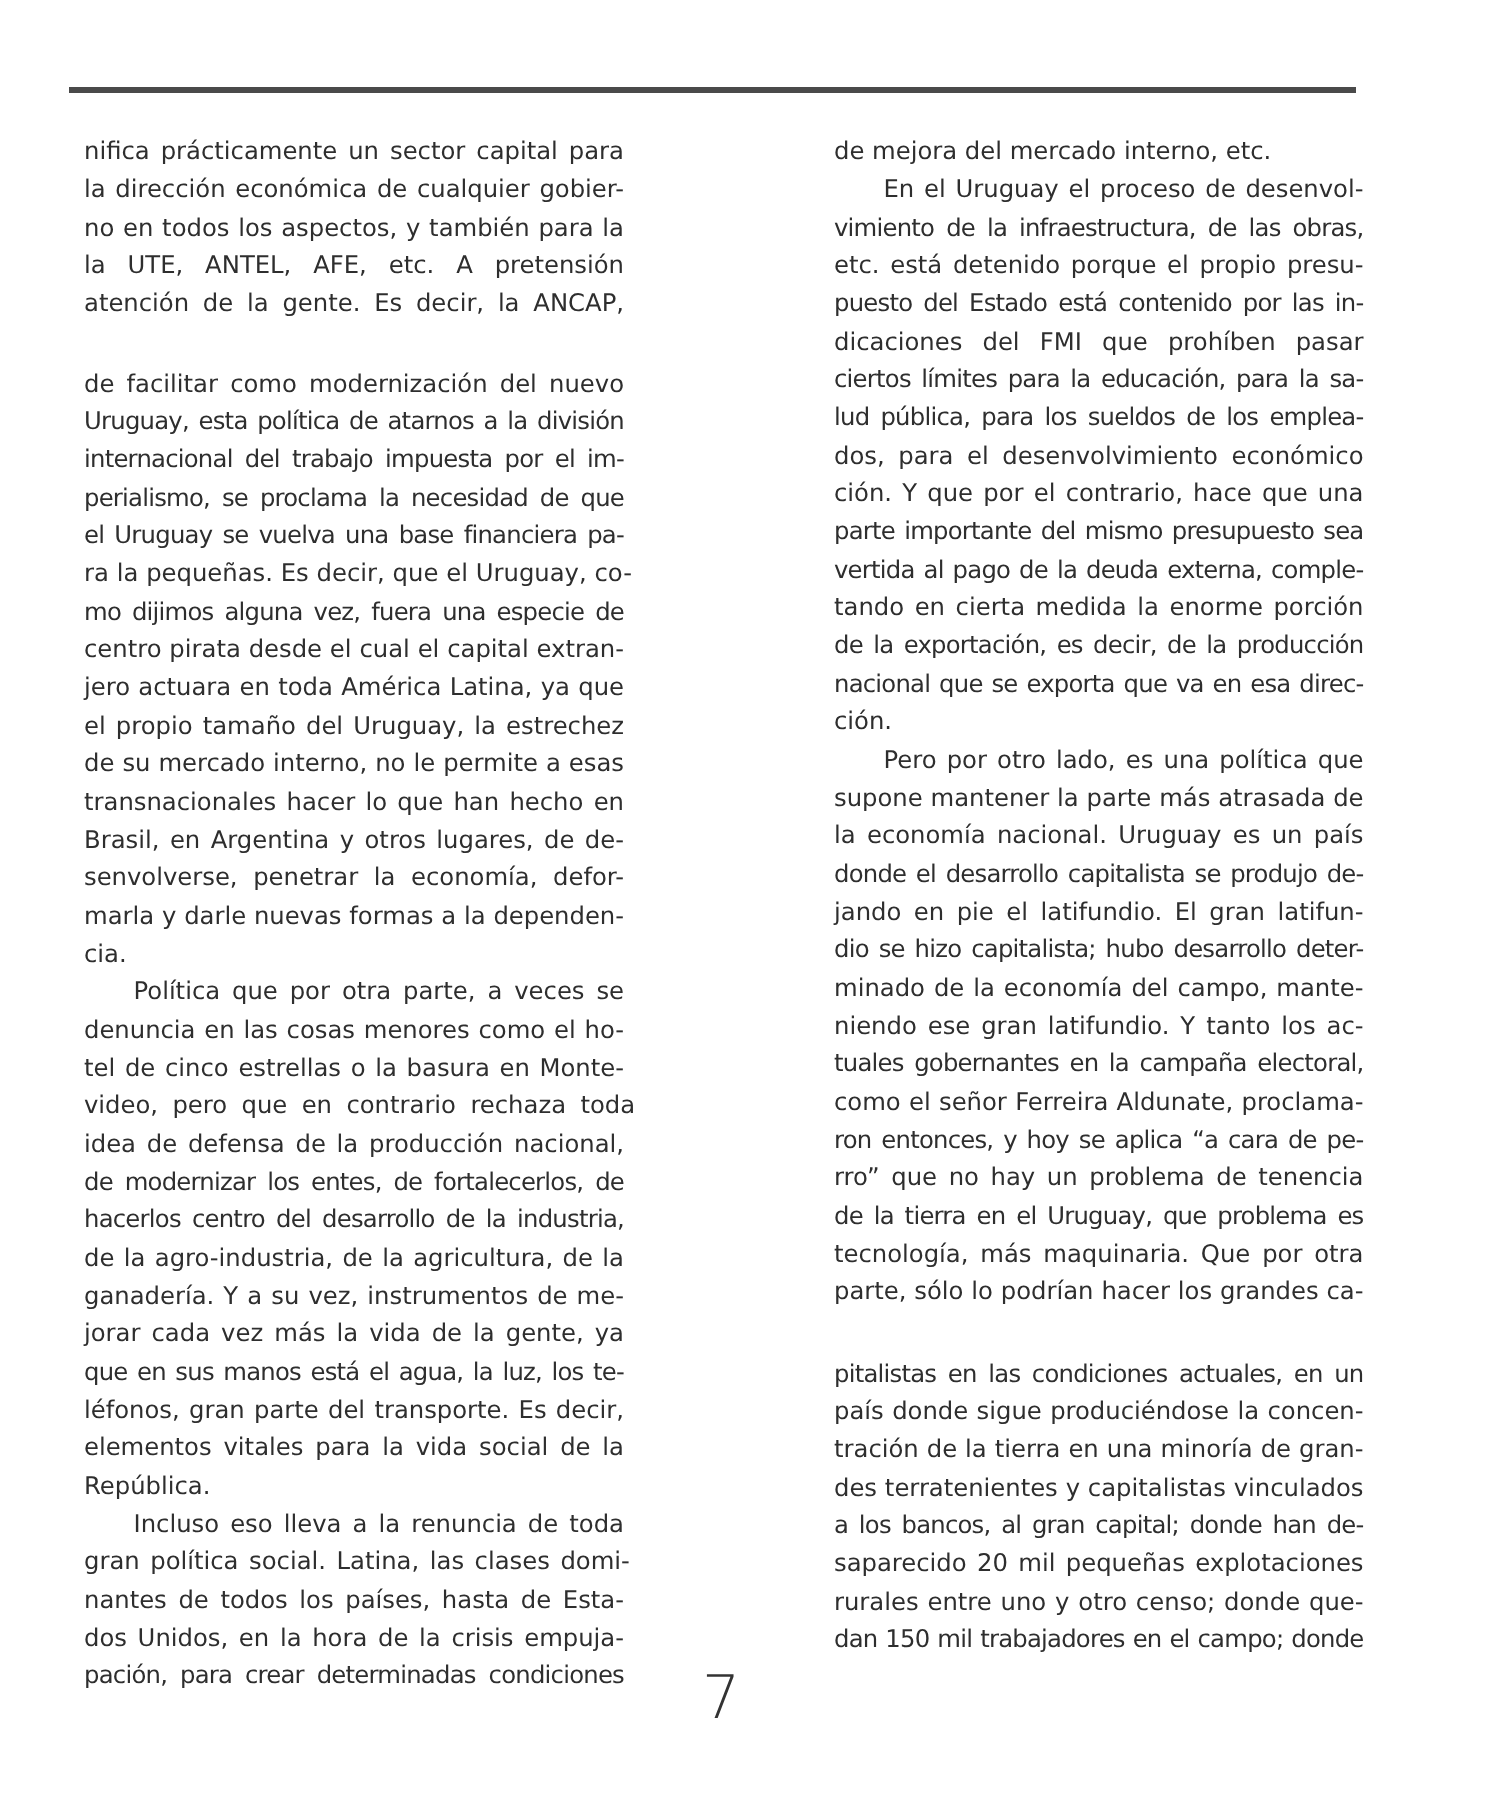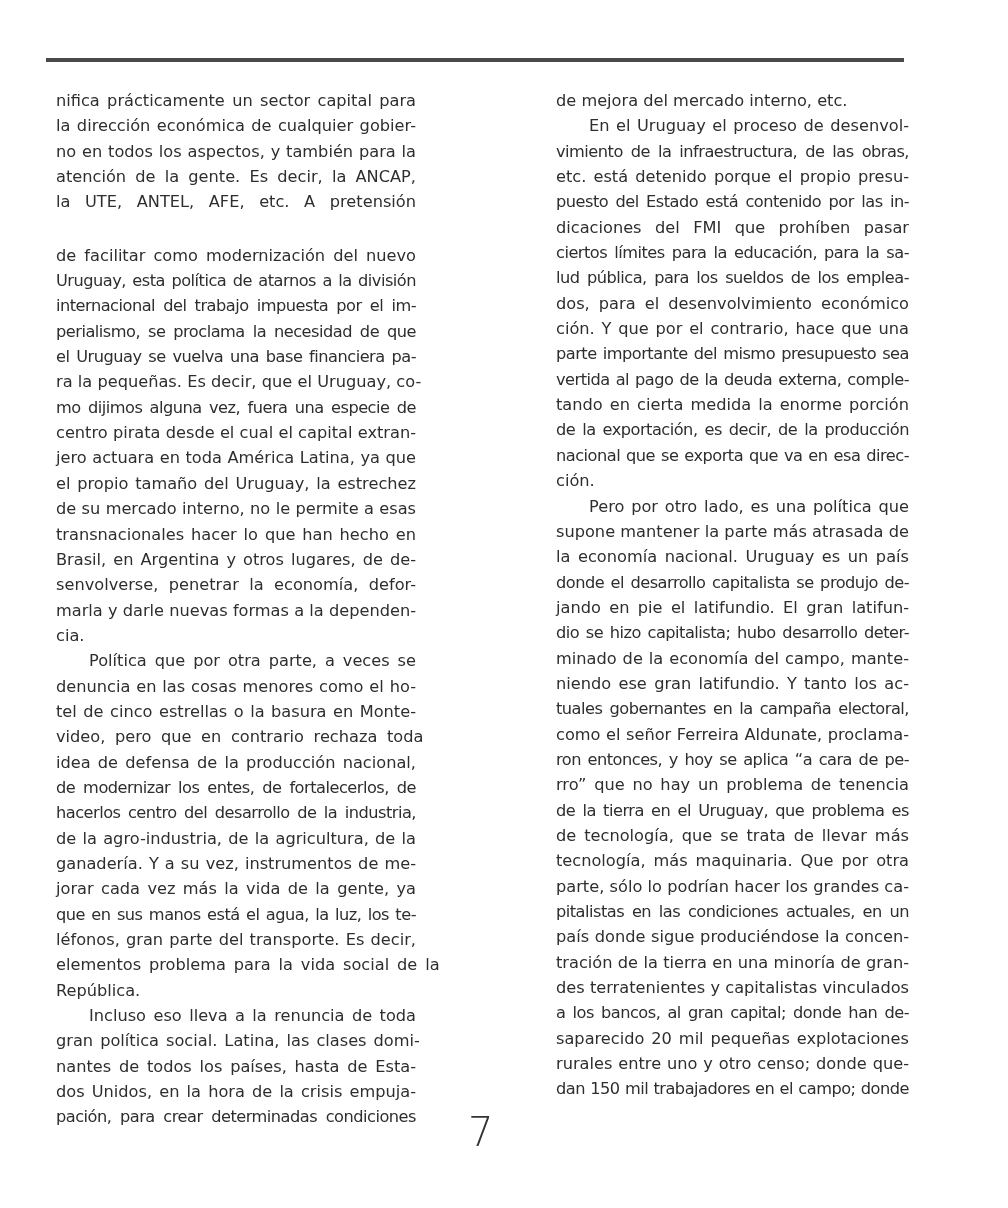--- a/index.html
+++ b/index.html
@@ -31,22 +31,22 @@
   </style>
 </head>
 <body>
 
 <div class="rule"></div>
 
 <div class="col left" id="col-left">
     <span class="line" style="display: block; width: auto; padding-left: 0px; word-spacing: 2.1875px;">nifica prácticamente un sector capital para</span>
     <span class="line" style="display: block; width: auto; padding-left: 0px; word-spacing: 1.30313px;">la dirección económica de cualquier gobier-</span>
     <span class="line" style="display: block; width: auto; padding-left: 0px; word-spacing: 0.705078px;">no en todos los aspectos, y también para la</span>
+    <span class="line" style="display: block; width: auto; padding-left: 0px; word-spacing: 9.45833px;">la UTE, ANTEL, AFE, etc. A pretensión</span>
     <span class="line" style="display: block; width: auto; padding-left: 0px; word-spacing: 4.05134px;">atención de la gente. Es decir, la ANCAP,</span>
-    <span class="line" style="display: block; width: auto; padding-left: 0px; word-spacing: 9.45833px;">la UTE, ANTEL, AFE, etc. A pretensión</span>
     <span class="line" style="display: block; width: auto; padding-left: 0px; word-spacing: 2.98438px; margin-top: 28px;">de facilitar como modernización del nuevo</span>
     <span class="line" style="display: block; width: auto; padding-left: 0px; letter-spacing: -0.5px; word-spacing: 1.76562px;">Uruguay, esta política de atarnos a la división</span>
     <span class="line" style="display: block; width: auto; padding-left: 0px; letter-spacing: -0.5px; word-spacing: 3.48698px;">internacional del trabajo impuesta por el im-</span>
     <span class="line" style="display: block; width: auto; padding-left: 0px; letter-spacing: -0.5px; word-spacing: 3.26042px;">perialismo, se proclama la necesidad de que</span>
     <span class="line" style="display: block; width: auto; padding-left: 0px; letter-spacing: -0.5px; word-spacing: 2.12946px;">el Uruguay se vuelva una base financiera pa-</span>
     <span class="line" style="display: block; width: auto; padding-left: 0px; word-spacing: 0.0898438px;">ra la pequeñas. Es decir, que el Uruguay, co-</span>
     <span class="line" style="display: block; width: auto; padding-left: 0px; letter-spacing: -0.5px; word-spacing: 2.63839px;">mo dijimos alguna vez, fuera una especie de</span>
     <span class="line" style="display: block; width: auto; padding-left: 0px; word-spacing: 0.0959821px;">centro pirata desde el cual el capital extran-</span>
     <span class="line" style="display: block; width: auto; padding-left: 0px; word-spacing: 0.408482px;">jero actuara en toda América Latina, ya que</span>
     <span class="line" style="display: block; width: auto; padding-left: 0px; word-spacing: 1.61458px;">el propio tamaño del Uruguay, la estrechez</span>
@@ -61,21 +61,21 @@
     <span class="line" style="display: block; width: auto; padding-left: 0px; word-spacing: 1.18924px;">tel de cinco estrellas o la basura  en Monte-</span>
     <span class="line" style="display: block; width: auto; padding-left: 0px; word-spacing: 4.46094px;">video, pero que en contrario rechaza toda</span>
     <span class="line" style="display: block; width: auto; padding-left: 0px; word-spacing: 2.04948px;">idea de defensa de la producción nacional,</span>
     <span class="line" style="display: block; width: auto; padding-left: 0px; letter-spacing: -0.5px; word-spacing: 3.23177px;">de modernizar los entes, de fortalecerlos, de</span>
     <span class="line" style="display: block; width: auto; padding-left: 0px; letter-spacing: -0.5px; word-spacing: 2.78125px;">hacerlos centro del desarrollo de la industria,</span>
     <span class="line" style="display: block; width: auto; padding-left: 0px; word-spacing: 0.982422px;">de la agro-industria,  de la agricultura, de la</span>
     <span class="line" style="display: block; width: auto; padding-left: 0px; word-spacing: 0.933036px;">ganadería. Y a su vez, instrumentos de me-</span>
     <span class="line" style="display: block; width: auto; padding-left: 0px; word-spacing: 2.23264px;">jorar cada vez más la vida de la gente, ya</span>
     <span class="line" style="display: block; width: auto; padding-left: 0px; letter-spacing: -0.5px; word-spacing: 1.69844px;">que en sus manos está el agua, la luz, los te-</span>
     <span class="line" style="display: block; width: auto; padding-left: 0px; word-spacing: 1.05469px;">léfonos, gran parte del transporte. Es decir,</span>
-    <span class="line" style="display: block; width: auto; padding-left: 0px; word-spacing: 2.77009px;">elementos problema para la vida social de la</span>
+    <span class="line" style="display: block; width: auto; padding-left: 0px; word-spacing: 2.77009px;">elementos vitales para la vida social de la</span>
     <span class="line last" style="display: block; width: auto; padding-left: 0px;">República.</span>
     <span class="line indent" style="display: block; width: auto; padding-left: 33px; word-spacing: 2.26116px;">Incluso eso lleva a la renuncia de toda</span>
     <span class="line" style="display: block; width: auto; padding-left: 0px; word-spacing: 1.89583px;">gran política social. Latina, las clases domi-</span>
     <span class="line" style="display: block; width: auto; padding-left: 0px; word-spacing: 2.61607px;">nantes de todos los países, hasta de Esta-</span>
     <span class="line" style="display: block; width: auto; padding-left: 0px; word-spacing: 1.98633px;">dos Unidos, en la hora de la crisis empuja-</span>
     <span class="line" style="display: block; width: auto; padding-left: 0px; letter-spacing: -0.5px; word-spacing: 3.93359px;">pación, para crear determinadas condiciones</span>
   </div>
 <div class="col right" id="col-right">
     <span class="line last" style="display: block; width: auto; padding-left: 0px;">de mejora del mercado interno, etc.</span>
     <span class="line indent" style="display: block; width: auto; padding-left: 33px; word-spacing: 1.38281px;">En el Uruguay el proceso de desenvol-</span>
@@ -99,24 +99,23 @@
     <span class="line" style="display: block; width: auto; padding-left: 0px; letter-spacing: -0.5px; word-spacing: 1.75px;">donde el desarrollo capitalista se produjo de-</span>
     <span class="line" style="display: block; width: auto; padding-left: 0px; word-spacing: 3.22098px;">jando en pie el latifundio. El gran latifun-</span>
     <span class="line" style="display: block; width: auto; padding-left: 0px; letter-spacing: -0.5px; word-spacing: 1.9375px;">dio se hizo capitalista; hubo desarrollo deter-</span>
     <span class="line" style="display: block; width: auto; padding-left: 0px; word-spacing: 0.714286px;">minado de la economía  del campo, mante-</span>
     <span class="line" style="display: block; width: auto; padding-left: 0px; word-spacing: 2.16964px;">niendo ese gran latifundio. Y tanto los ac-</span>
     <span class="line" style="display: block; width: auto; padding-left: 0px; letter-spacing: -0.5px; word-spacing: 2.4px;">tuales gobernantes en la campaña electoral,</span>
     <span class="line" style="display: block; width: auto; padding-left: 0px; word-spacing: 0.39375px;">como el señor Ferreira Aldunate, proclama-</span>
     <span class="line" style="display: block; width: auto; padding-left: 0px; letter-spacing: -0.5px; word-spacing: 1.92361px;">ron entonces, y hoy se aplica “a cara de pe-</span>
     <span class="line" style="display: block; width: auto; padding-left: 0px; word-spacing: 2.30273px;">rro”  que no hay un problema de tenencia</span>
     <span class="line" style="display: block; width: auto; padding-left: 0px; letter-spacing: -0.5px; word-spacing: 2.56641px;">de la tierra en el Uruguay, que problema es</span>
-    <span class="line" style="display: block; width: auto; padding-left: 0px; word-spacing: 2.79911px;">de tecnología, que se trata de llevar más</span>
     <span class="line" style="display: block; width: auto; padding-left: 0px; word-spacing: 2.75937px;">tecnología, más maquinaria. Que por otra</span>
     <span class="line" style="display: block; width: auto; padding-left: 0px; word-spacing: 0.111607px;">parte, sólo lo podrían hacer los grandes ca-</span>
-    <span class="line" style="display: block; width: auto; padding-left: 0px; letter-spacing: -0.5px; word-spacing: 3.07812px;">pitalistas en las condiciones actuales, en un</span>
+    <span class="line" style="display: block; width: auto; padding-left: 0px; letter-spacing: -0.5px; word-spacing: 3.07812px; margin-top: 29px;">pitalistas en las condiciones actuales, en un</span>
     <span class="line" style="display: block; width: auto; padding-left: 0px; word-spacing: 0.48125px;">país donde sigue produciéndose la concen-</span>
     <span class="line" style="display: block; width: auto; padding-left: 0px; word-spacing: 0.201172px;">tración de la tierra en una minoría de gran-</span>
     <span class="line" style="display: block; width: auto; padding-left: 0px; word-spacing: 0.09375px;">des terratenientes y capitalistas vinculados</span>
     <span class="line" style="display: block; width: auto; padding-left: 0px; letter-spacing: -0.5px; word-spacing: 2.46484px;">a los bancos, al gran capital; donde han de-</span>
     <span class="line" style="display: block; width: auto; padding-left: 0px; word-spacing: 1.79297px;">saparecido 20 mil pequeñas explotaciones</span>
     <span class="line" style="display: block; width: auto; padding-left: 0px; word-spacing: 0.770089px;">rurales entre uno y otro censo; donde que-</span>
     <span class="line" style="display: block; width: auto; padding-left: 0px; letter-spacing: -0.5px; word-spacing: 0.627232px;">dan 150 mil trabajadores en el campo; donde</span>
   </div>
 
 <div class="page-number">7</div>

